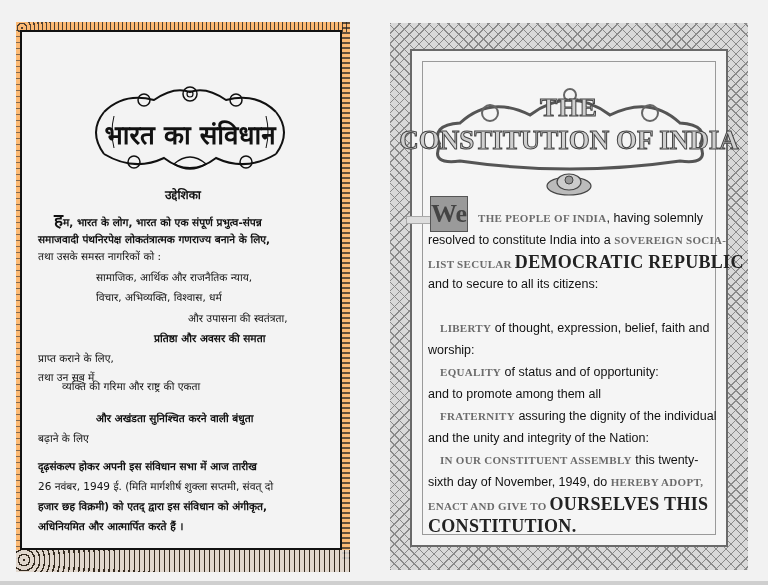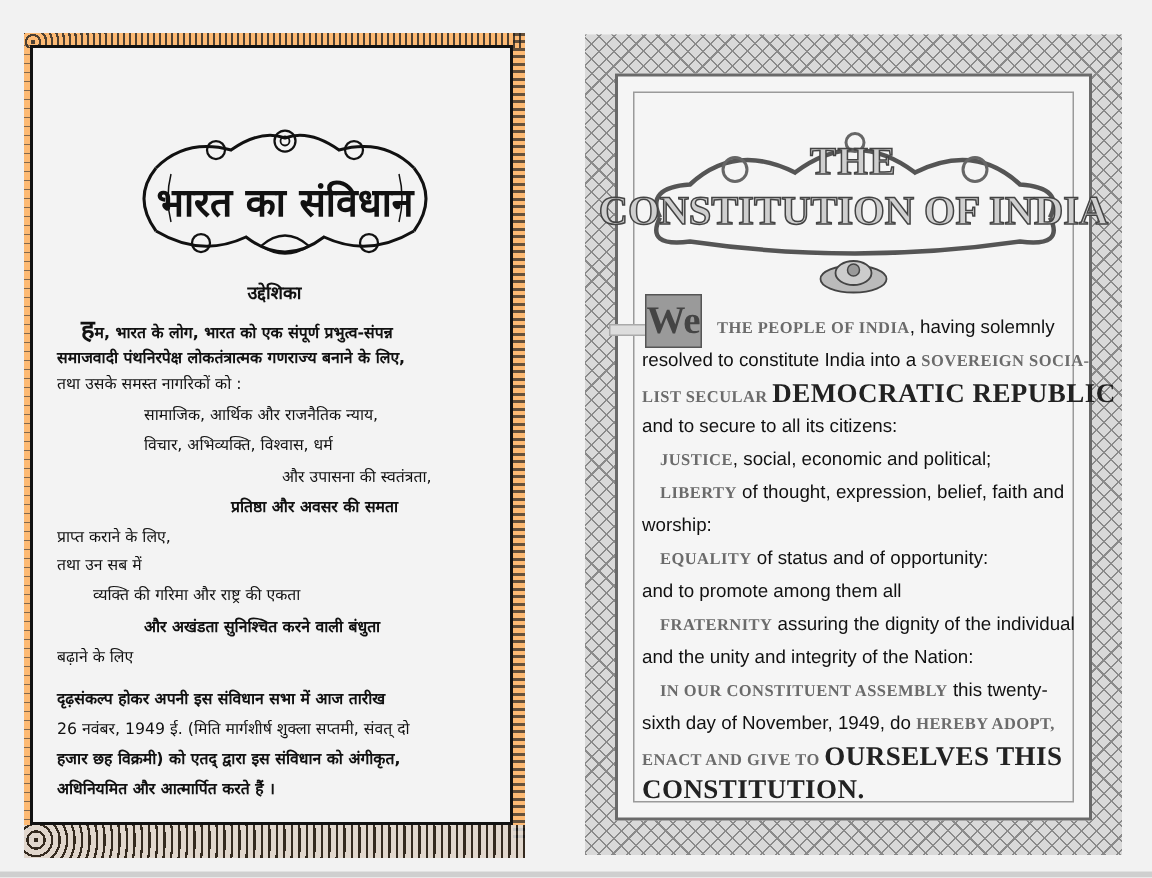--- a/index.html
+++ b/index.html
@@ -74,21 +74,21 @@
 
   <div class="hindi-body" style="top:190px;"><span style="padding-left:16px" class="hi-first">ह</span><span class="bold">म, भारत के लोग, भारत को एक संपूर्ण प्रभुत्व-संपन्न</span></div>
   <div class="hindi-body bold" style="top:209px;font-weight:bold;">समाजवादी पंथनिरपेक्ष लोकतंत्रात्मक गणराज्य बनाने के लिए,</div>
   <div class="hindi-body" style="top:226px;">तथा उसके समस्त नागरिकों को :</div>
   <div class="hindi-body" style="top:247px;left:80px;">सामाजिक, आर्थिक और राजनैतिक न्याय,</div>
   <div class="hindi-body" style="top:267px;left:80px;">विचार, अभिव्यक्ति, विश्वास, धर्म</div>
   <div class="hindi-body" style="top:288px;left:172px;">और उपासना की स्वतंत्रता,</div>
   <div class="hindi-body" style="top:308px;left:138px;font-weight:bold;">प्रतिष्ठा और अवसर की समता</div>
   <div class="hindi-body" style="top:328px;">प्राप्त कराने के लिए,</div>
   <div class="hindi-body" style="top:347px;">तथा उन सब में</div>
-  <div class="hindi-body" style="top:367px;left:46px;text-align:right;">व्यक्ति की गरिमा और राष्ट्र की एकता</div>
+  <div class="hindi-body" style="top:356px;left:46px;text-align:right;">व्यक्ति की गरिमा और राष्ट्र की एकता</div>
   <div class="hindi-body" style="top:388px;left:80px;font-weight:bold;">और अखंडता सुनिश्चित करने वाली बंधुता</div>
   <div class="hindi-body" style="top:408px;">बढ़ाने के लिए</div>
   <div class="hindi-body" style="top:436px;font-weight:bold;">दृढ़संकल्प होकर अपनी इस संविधान सभा में आज तारीख</div>
   <div class="hindi-body" style="top:456px;">26 नवंबर, 1949 ई. (मिति मार्गशीर्ष शुक्ला सप्तमी, संवत् दो</div>
   <div class="hindi-body" style="top:476px;font-weight:bold;">हजार छह विक्रमी) को एतद् द्वारा इस संविधान को अंगीकृत,</div>
   <div class="hindi-body" style="top:496px;font-weight:bold;">अधिनियमित और आत्मार्पित करते हैं ।</div>
 </div>
 
 <div class="right-page">
   <div class="rp-border"></div>
@@ -114,21 +114,20 @@
     <ellipse cx="24" cy="12" rx="4" ry="4" fill="#999" stroke="#444"></ellipse>
   </svg>
 
   <div class="tiny-tag"></div>
   <div class="dropcap">We</div>
 
   <div class="eng-body" style="top:185px;left:88px;"><span class="caps">THE PEOPLE OF INDIA</span><span>, having solemnly</span></div>
   <div class="eng-body" style="top:207px;"><span>resolved to constitute India into a </span><span class="caps">SOVEREIGN SOCIA-</span></div>
   <div class="eng-body" style="top:229px;"><span class="caps">LIST SECULAR </span><span class="capsd">DEMOCRATIC REPUBLIC</span></div>
   <div class="eng-body" style="top:251px;">and to secure to all its citizens:</div>
-  <div class="eng-body ind" style="top:273px;"><span class="caps">JUSTICE</span><span>, social, economic and political;</span></div>
   <div class="eng-body ind" style="top:295px;"><span class="caps">LIBERTY</span><span> of thought, expression, belief, faith and</span></div>
   <div class="eng-body" style="top:317px;">worship:</div>
   <div class="eng-body ind" style="top:339px;"><span class="caps">EQUALITY</span><span> of status and of opportunity:</span></div>
   <div class="eng-body" style="top:361px;">and to promote among them all</div>
   <div class="eng-body ind" style="top:383px;"><span class="caps">FRATERNITY</span><span> assuring the dignity of the individual</span></div>
   <div class="eng-body" style="top:405px;">and the unity and integrity of the Nation:</div>
   <div class="eng-body ind" style="top:427px;"><span class="caps">IN OUR CONSTITUENT ASSEMBLY</span><span> this twenty-</span></div>
   <div class="eng-body" style="top:449px;text-align:center;"><span>sixth day of November, 1949, do </span><span class="caps">HEREBY ADOPT,</span></div>
   <div class="eng-body" style="top:471px;"><span class="caps">ENACT AND GIVE TO </span><span class="capsd">OURSELVES THIS</span></div>
   <div class="eng-body" style="top:493px;"><span class="capsd">CONSTITUTION.</span></div>

